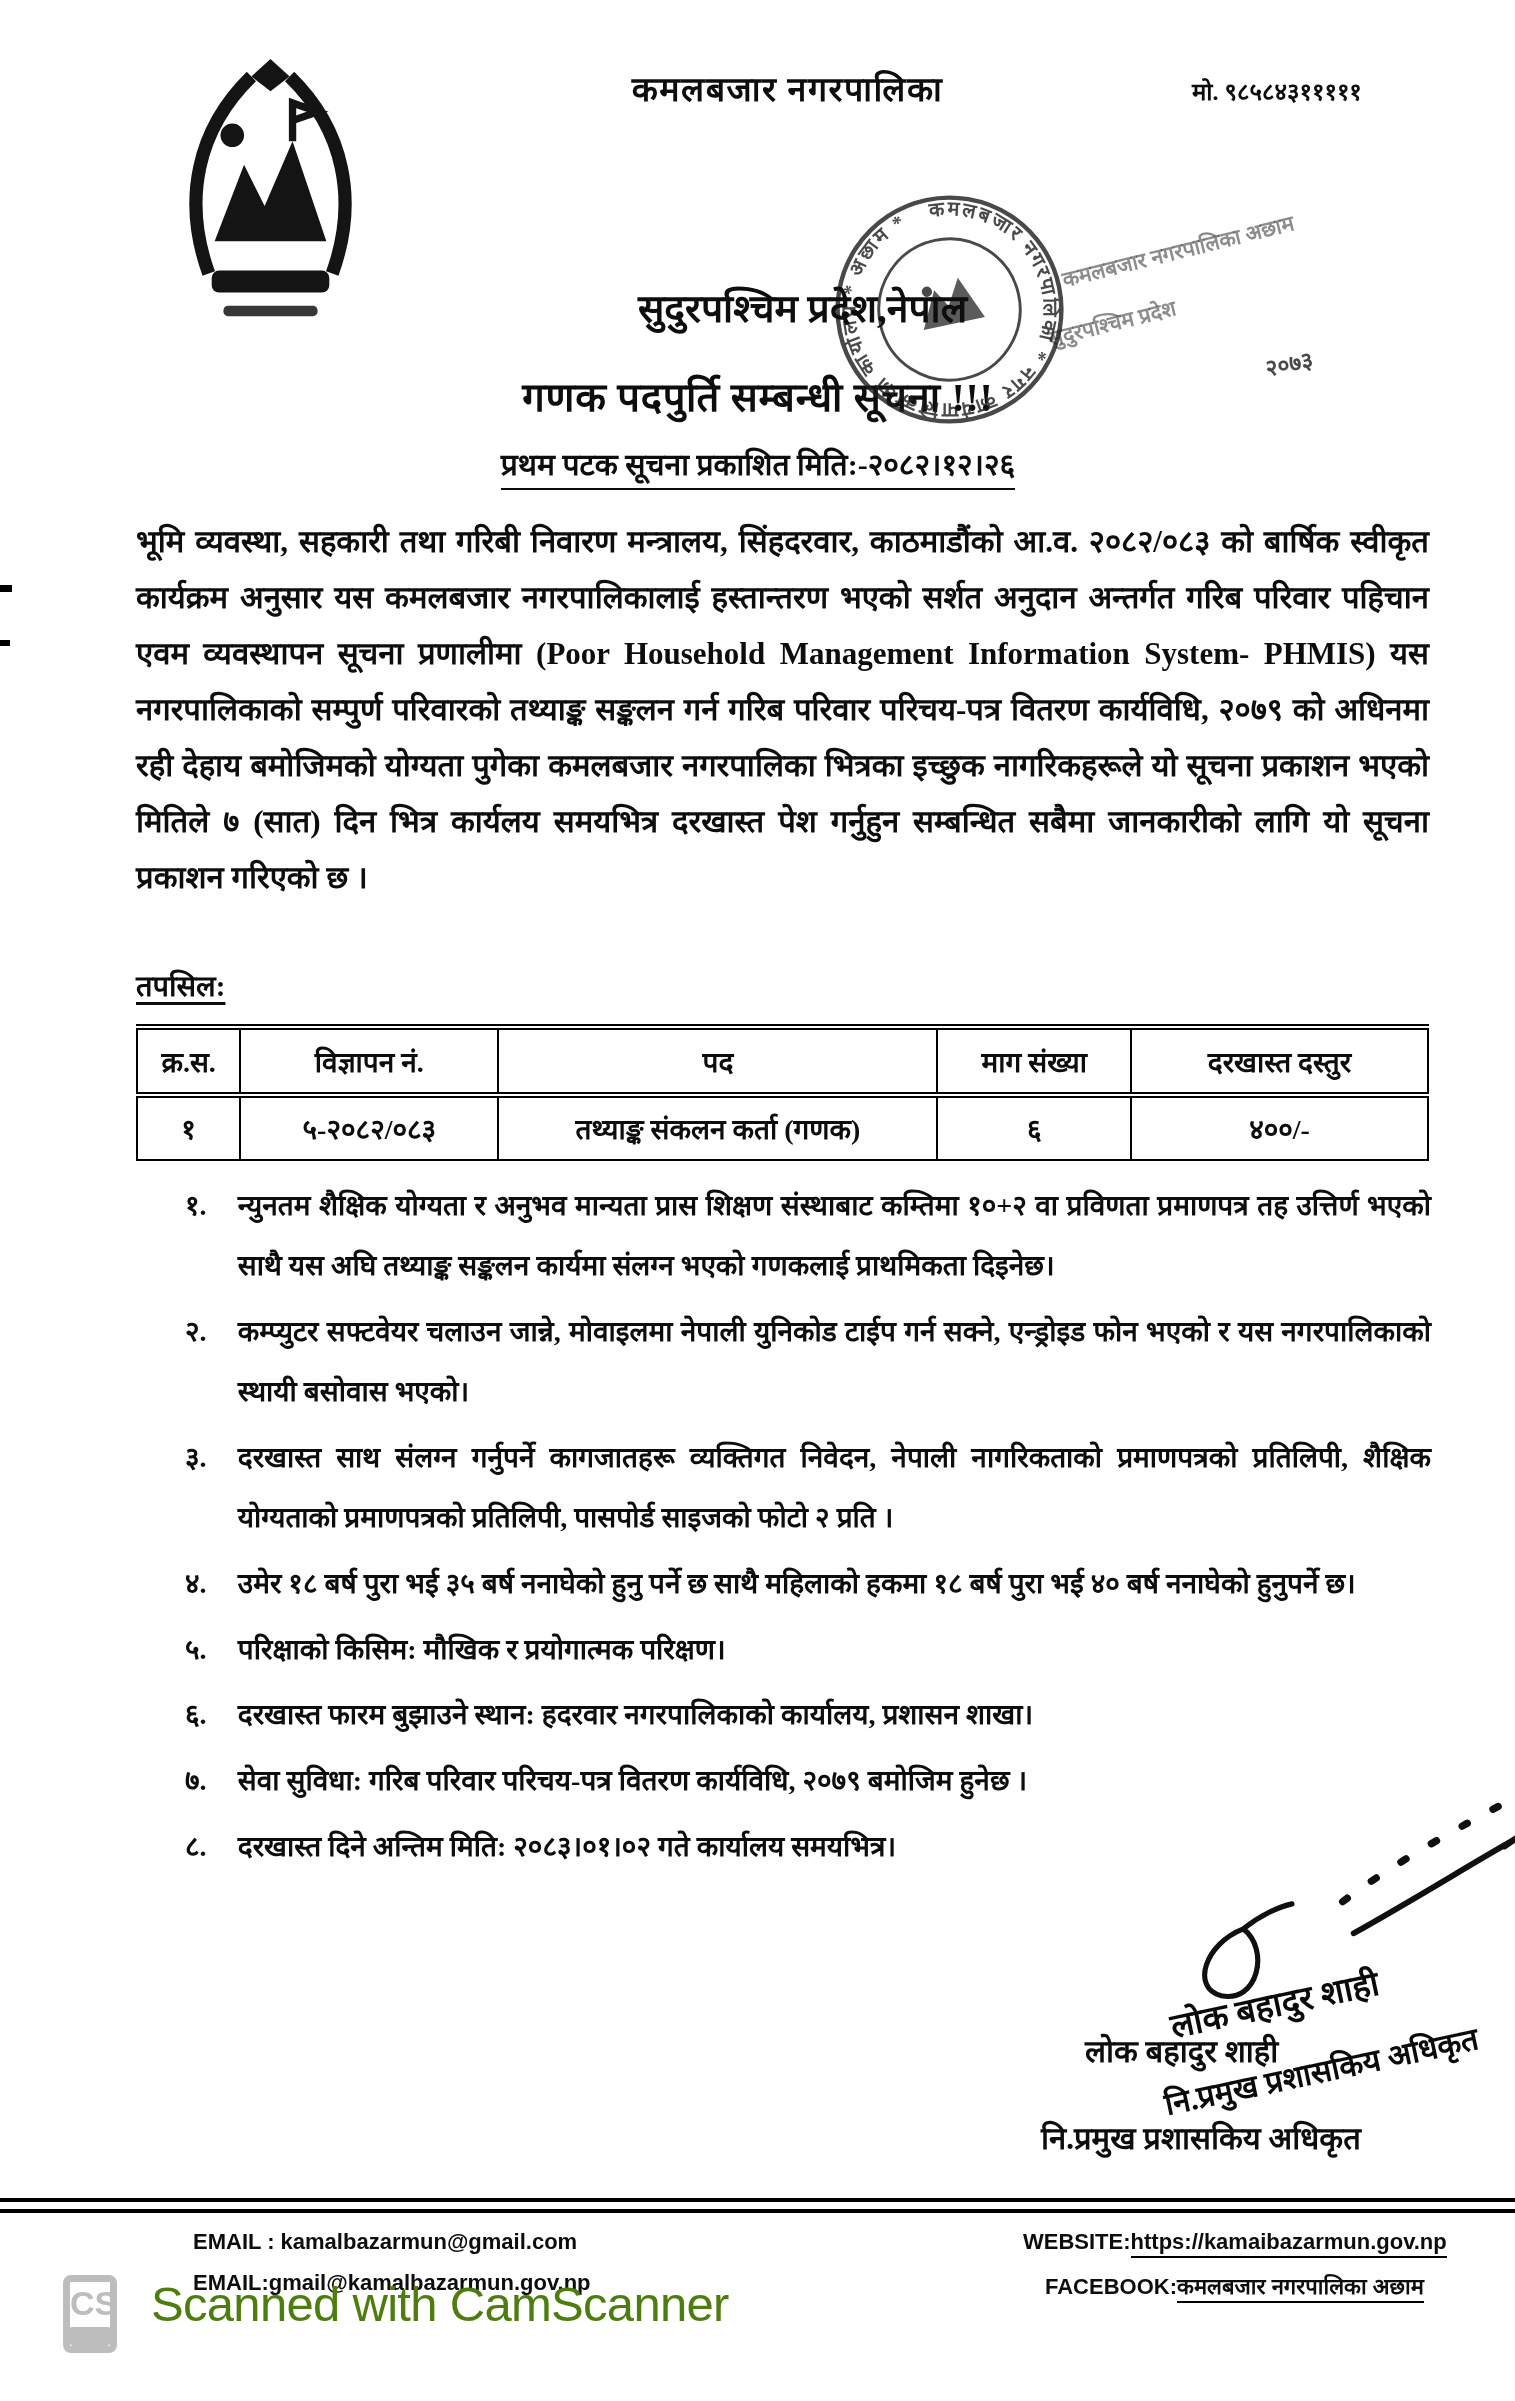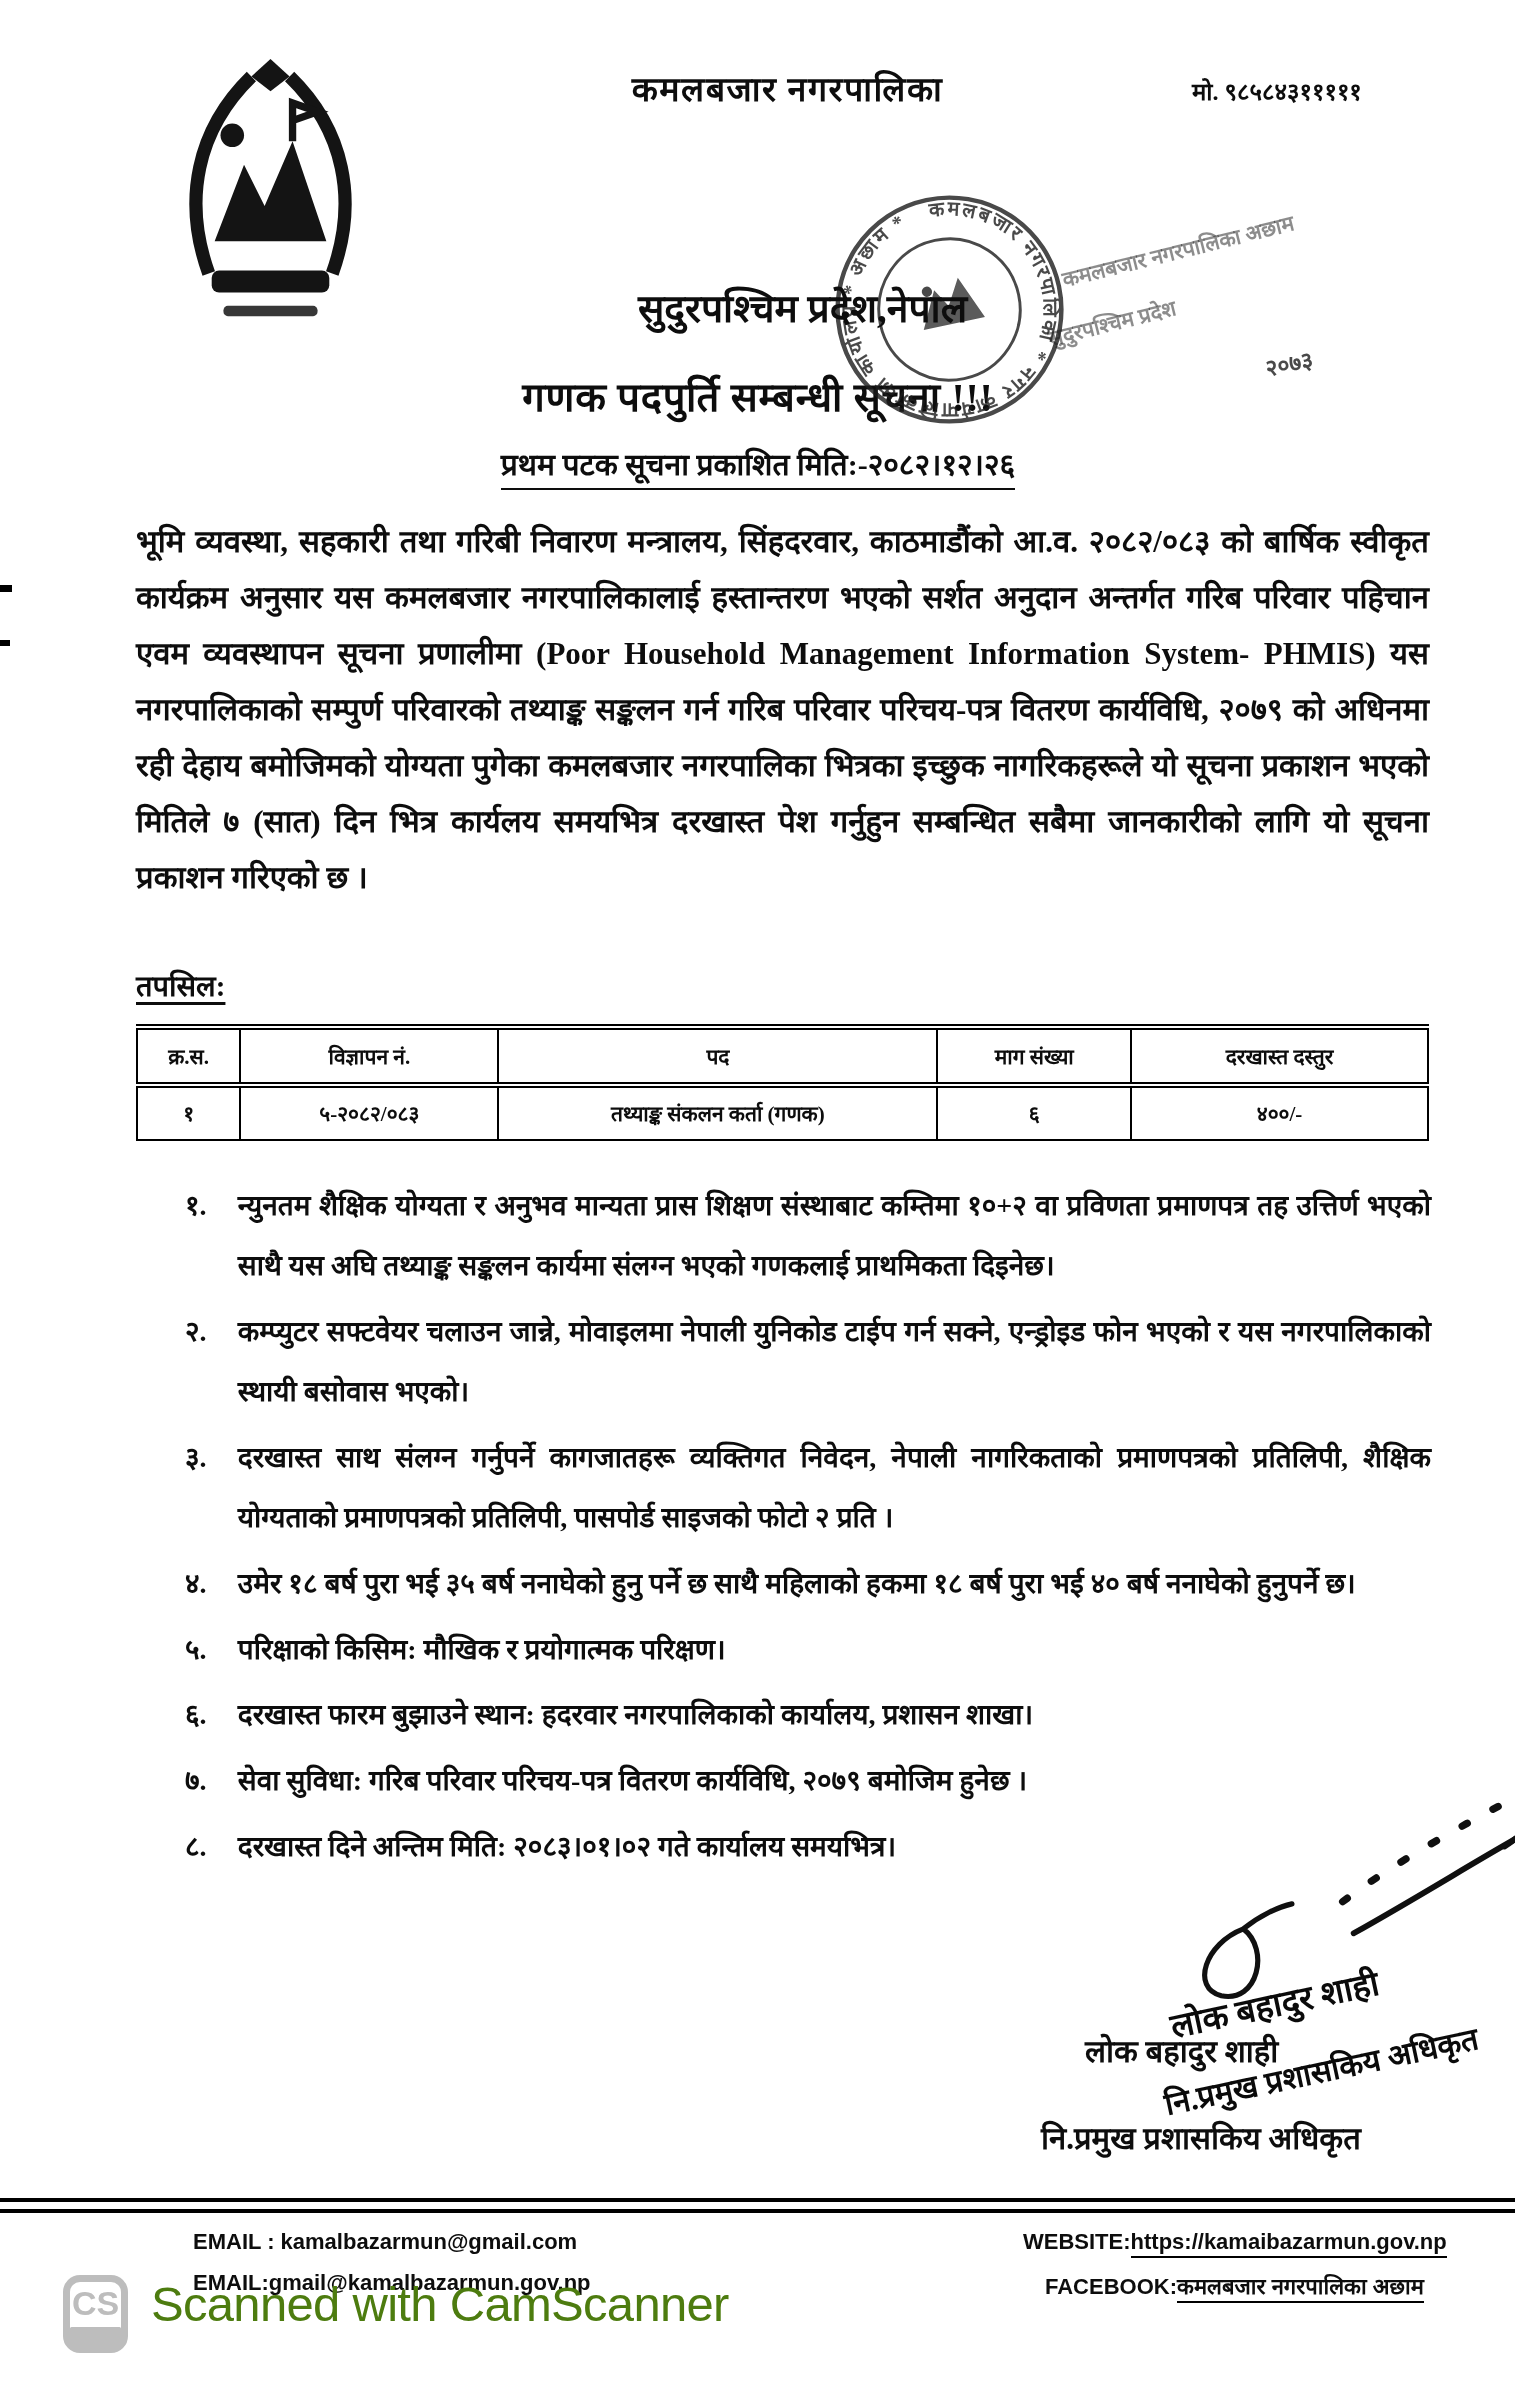--- a/index.html
+++ b/index.html
@@ -30,21 +30,21 @@
   
   .title{left:206px;top:368px;width:1104px;font-size:40px;letter-spacing:0.7px;}
   .subtitle-row{left:206px;top:443px;width:1104px;}
   .subtitle-row span{display:inline-block;border-bottom:2.9px solid #0d0d0d;padding-bottom:4.4px;font-size:30px;}
 
   
   .body-par{left:136px;top:514px;width:1293px;font-size:31px;line-height:56px;text-align:justify;}
   .tapasil{left:136px;top:965px;font-size:29px;text-decoration:underline;text-decoration-thickness:2.9px;text-underline-offset:5.9px;}
 
   
-  .vac-table{left:136px;top:1024px;width:1293px;border-collapse:collapse;font-size:21px;}
+  .vac-table{left:136px;top:1024px;width:1293px;border-collapse:collapse;font-size:28px;}
   .vac-table th,.vac-table td{border:2.2px solid #000;text-align:center;padding:11.8px 5.9px;}
   .vac-table th{border-top:6.6px double #000;border-bottom:6.6px double #000;font-weight:700;}
   .vac-table td{font-weight:700;}
 
   
   .conds{left:185px;top:1176px;width:1246px;}
   .cond{display:flex;gap:11.8px;margin-bottom:5.9px;font-size:28px;line-height:60px;}
   .cnum{flex:0 0 41px;}
   .ctext{flex:1;text-align:justify;}
 
@@ -61,21 +61,21 @@
   .rule1{top:2198px;}
   .rule2{top:2209px;}
   .foot{font-family:"Liberation Sans","DejaVu Sans",sans-serif;font-size:22px;font-weight:700;}
   .email1{left:193px;top:2229px;}
   .email2{left:193px;top:2270px;}
   .website{left:1023px;top:2229px;}
   .facebook{left:1045px;top:2270px;}
   .u{border-bottom:2.2px solid #000;padding-bottom:1.5px;}
 
   
-  .cs-badge{left:63px;top:2275px;width:65px;height:78px;border:7.4px solid #bdbdbd;border-radius:17px;box-sizing:border-box;}
+  .cs-badge{left:63px;top:2275px;width:54px;height:78px;border:7.4px solid #bdbdbd;border-radius:8px;box-sizing:border-box;}
   .cs-badge .cs-txt{position:absolute;left:0;right:0;top:1.5px;text-align:center;color:#bdbdbd;
         font-family:"Liberation Sans",sans-serif;font-size:34px;font-weight:700;}
   .cs-badge .cs-band{position:absolute;left:0;right:0;bottom:0;height:19px;background:#bdbdbd;border-radius:1.5px 1.5px 3.7px 3.7px;}
   .cs-text{left:151px;top:2276px;font-family:"Liberation Sans","DejaVu Sans",sans-serif;
            font-size:49px;font-weight:400;color:#4d7c0f;letter-spacing:-0.7px;}
 
   
   .mark{left:0;background:#000;}
   .mark1{top:585px;width:11.8px;height:6.6px;}
   .mark2{top:640px;width:9.6px;height:5.9px;}

